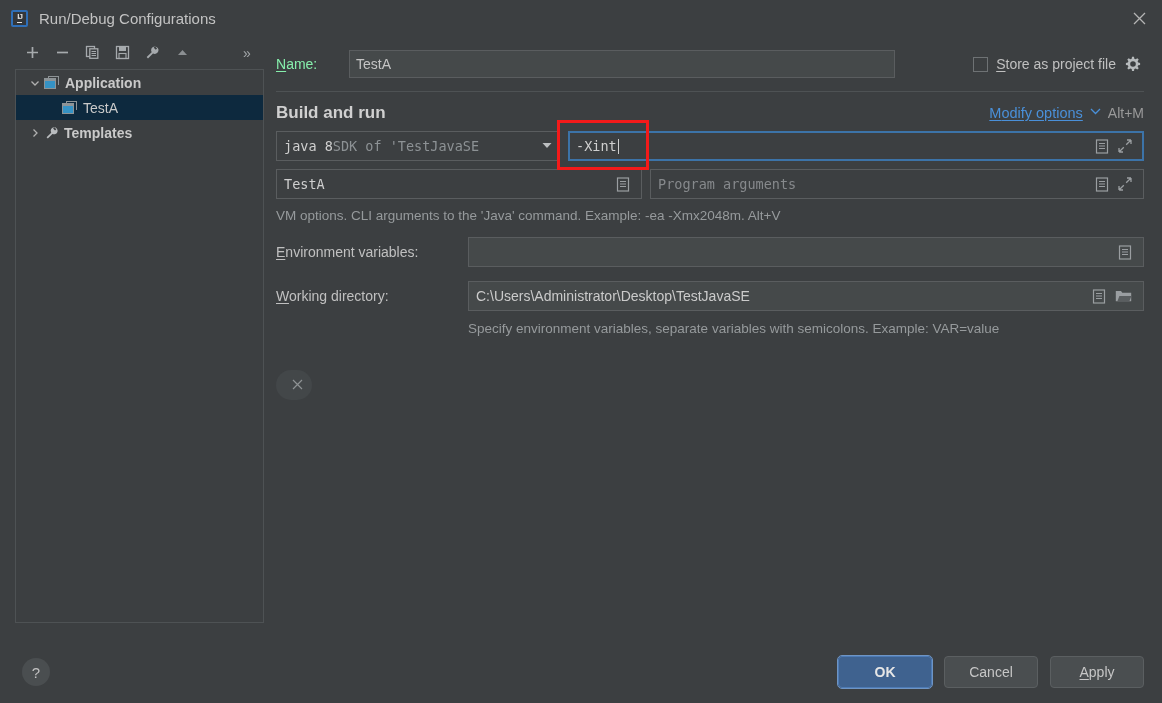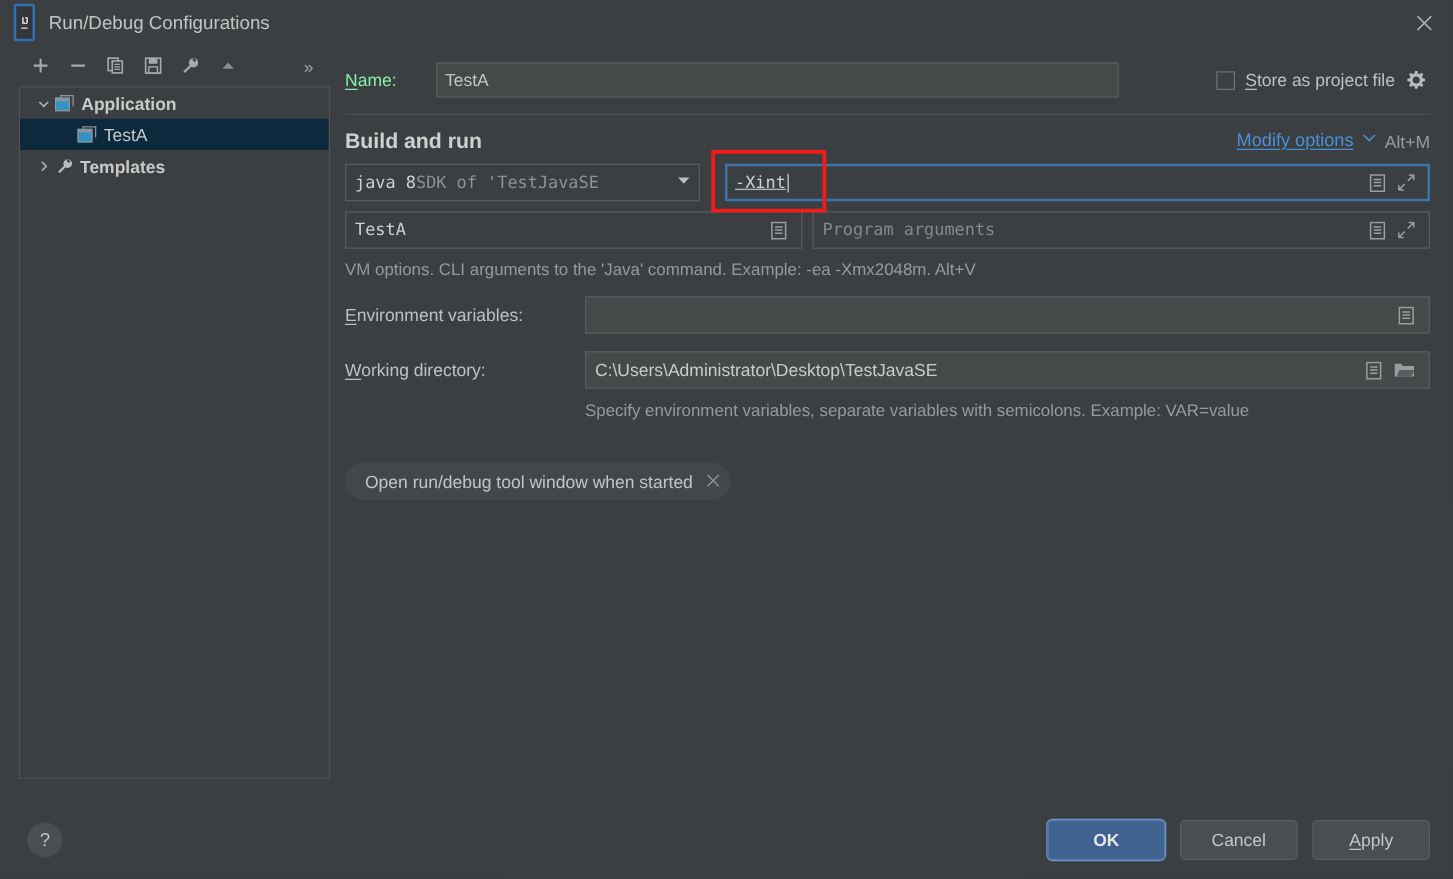--- a/index.html
+++ b/index.html
@@ -28,21 +28,21 @@
   .titlebar {
     height: 36px;
     flex: 0 0 36px;
     background: #3c3f41;
     display: flex;
     align-items: center;
     padding: 0 0 0 11px;
     position: relative;
   }
   .ij-logo {
-    width: 17px; height: 30px;
+    width: 17px; height: 17px;
     border: 2px solid #2f6fb8;
     background: #34373a;
     border-radius: 2px;
     display: flex; align-items: center; justify-content: center;
     font-size: 8px; font-weight: bold; color: #e0e0e0;
     font-family: "Liberation Sans", sans-serif;
     letter-spacing: -1px;
     line-height: 1;
     box-sizing: border-box;
     flex: 0 0 auto;
@@ -253,22 +253,21 @@
     padding: 0 7px;
     cursor: pointer;
   }
   .combo .txt-strong { color:#cfcfcf; }
   .combo .txt-dim { color:#8d9295; }
   .combo .arrow { margin-left:auto; color:#bcbfc1; font-size:9px; }
 
   .vm-wrap {
     position: relative;
     flex: 1 1 auto;
-    margin-left: 20px;
-    text-decoration: underline;
+    margin-left: 8px;
   }
   .vm-field {
     background: #3c3f41;
     border: 2px solid #3c73a8;
     height: 30px;
     box-sizing: border-box;
     display: flex;
     align-items: center;
     padding: 0 6px;
     color: #cfcfcf;
@@ -644,21 +643,20 @@
               </svg>
             </span>
           </span>
         </div>
       </div>
 
       <div class="hint2">Specify environment variables, separate variables with semicolons. Example: VAR=value</div>
 
       
       <div class="chip">
-        <span class="chip-label">Open run/debug tool window when started</span>
         <span class="chip-x">
           <svg width="11" height="11" viewBox="0 0 11 11">
               <path d="M1 1 L10 10 M10 1 L1 10" stroke="#8e9294" stroke-width="1.2" fill="none"></path>
             </svg>
         </span>
       </div>
 
     </div>
   </div>
 

